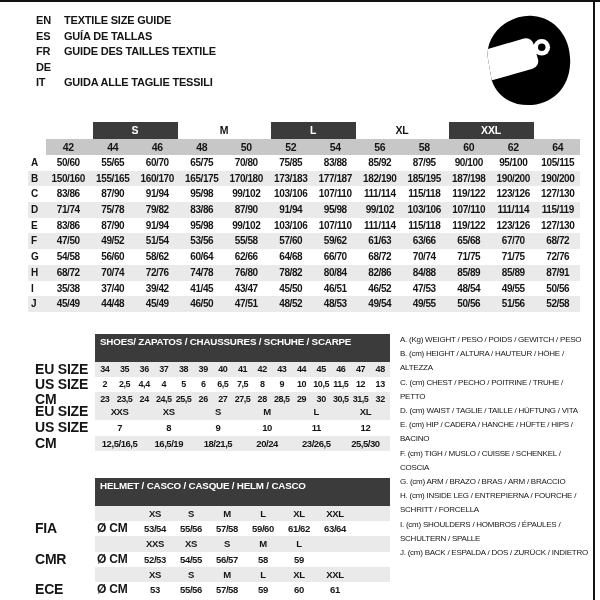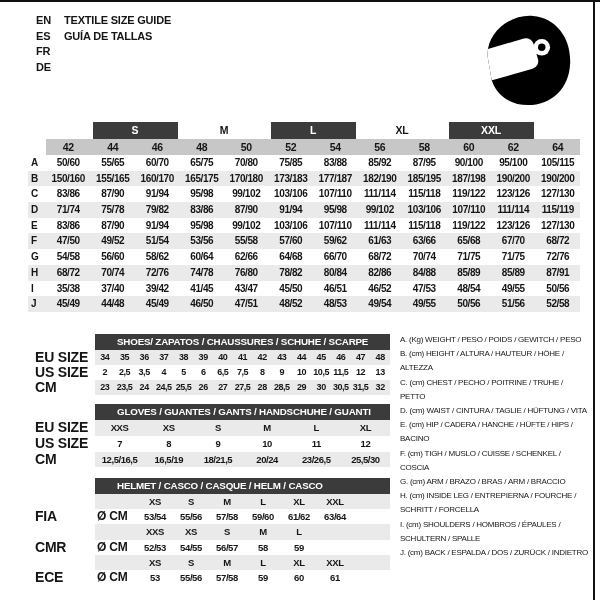--- a/index.html
+++ b/index.html
@@ -32,22 +32,22 @@
   .trow{height:15.7px;}
   .trow.gray{background:var(--rowgray);}
   .lcell{text-align:left;padding-left:3px;font-size:10px;font-weight:bold;line-height:15.7px;}
   .vcell{text-align:center;font-size:10px;font-weight:bold;line-height:15.7px;letter-spacing:-0.4px;white-space:nowrap;}
 
   
   .stable{position:absolute;left:30px;width:360px;}
   .shoes-table{top:334px;}
   .gloves-table{top:404px;}
   .helmet-table{top:478px;}
-  .sec-header{margin-left:65px;width:295px;height:16px;background:var(--dark);color:#fff;
-    font-size:9.8px;font-weight:bold;line-height:16px;padding-left:22px;box-sizing:border-box;
+  .sec-header{margin-left:65px;width:295px;height:28px;background:var(--dark);color:#fff;
+    font-size:9.8px;font-weight:bold;line-height:16px;padding-left:5px;box-sizing:border-box;
     letter-spacing:-0.2px;white-space:nowrap;overflow:hidden;}
   .srow{display:grid;height:15px;}
   .gloves-table .srow{height:15.8px;}
   .srow.shaded{background:linear-gradient(90deg, transparent 0 65px, var(--rowgray) 65px 100%);}
   .slabel{text-align:left;padding-left:5px;font-size:14px;font-weight:bold;line-height:15px;letter-spacing:-0.2px;}
   .gloves-table .slabel, .gloves-table .sval{line-height:15.8px;}
   .sval{text-align:center;font-size:9px;font-weight:bold;letter-spacing:-0.45px;line-height:15px;white-space:nowrap;}
   .gloves-table .sval{font-size:9.5px;}
 
   .hrow{display:grid;grid-template-columns:65px 42px repeat(6,36px) 1fr;height:15.2px;}
@@ -71,23 +71,28 @@
       <div class="lang-row">
         <span class="lang-code">EN</span>
         <span class="lang-title">TEXTILE SIZE GUIDE</span>
       </div>
       <div class="lang-row">
         <span class="lang-code">ES</span>
         <span class="lang-title">GUÍA DE TALLAS</span>
       </div>
       <div class="lang-row">
         <span class="lang-code">FR</span>
+        <span class="lang-title">GUIDE DES TAILLES TEXTILE</span>
       </div>
       <div class="lang-row">
         <span class="lang-code">DE</span>
+      </div>
+      <div class="lang-row">
+        <span class="lang-code">IT</span>
+        <span class="lang-title">GUIDA ALLE TAGLIE TESSILI</span>
       </div>
     </div>
 
   <div class="helmet-ico">
     <svg viewBox="0 0 100 100" width="98" height="98" aria-hidden="true">
       <defs>
         <clipPath id="helmClip">
           <path d="M54 4 C78 6 93 27 92 52 C91 79 72 95 49 95 C31 95 17 85 12 70 L8 47 C5 23 29 2 54 4 Z"></path>
         </clipPath>
       </defs>
@@ -295,21 +300,21 @@
           <div class="sval">44</div>
           <div class="sval">45</div>
           <div class="sval">46</div>
           <div class="sval">47</div>
           <div class="sval">48</div>
         </div>
         <div class="srow" style="grid-template-columns: 65px repeat(15, 1fr);">
           <div class="slabel">US SIZE</div>
           <div class="sval">2</div>
           <div class="sval">2,5</div>
-          <div class="sval">3,5</div>
+          <div class="sval">4,4</div>
           <div class="sval">4</div>
           <div class="sval">5</div>
           <div class="sval">6</div>
           <div class="sval">6,5</div>
           <div class="sval">7,5</div>
           <div class="sval">8</div>
           <div class="sval">9</div>
           <div class="sval">10</div>
           <div class="sval">10,5</div>
           <div class="sval">11,5</div>
@@ -331,21 +336,20 @@
           <div class="sval">29</div>
           <div class="sval">30</div>
           <div class="sval">30,5</div>
           <div class="sval">31,5</div>
           <div class="sval">32</div>
         </div>
       </div>
   </div>
 
   <div class="stable gloves-table">
-    <div class="sec-header">GLOVES / GUANTES / GANTS / HANDSCHUHE / GUANTI</div>
     <div id="glovesRows">
         <div class="srow shaded" style="grid-template-columns: 65px repeat(6, 1fr);">
           <div class="slabel">EU SIZE</div>
           <div class="sval">XXS</div>
           <div class="sval">XS</div>
           <div class="sval">S</div>
           <div class="sval">M</div>
           <div class="sval">L</div>
           <div class="sval">XL</div>
         </div>
@@ -439,21 +443,21 @@
           <div class="hval">61</div>
           <div></div>
         </div>
       </div>
   </div>
 
   <div class="legend" id="legendList">
       <div class="legend-item">A. (Kg) WEIGHT / PESO / POIDS / GEWITCH / PESO</div>
       <div class="legend-item">B. (cm) HEIGHT / ALTURA / HAUTEUR / HÖHE / ALTEZZA</div>
       <div class="legend-item">C. (cm) CHEST / PECHO / POITRINE / TRUHE / PETTO</div>
-      <div class="legend-item">D. (cm) WAIST / CINTURA / TAGLIE / HÜFTUNG / VITA</div>
+      <div class="legend-item">D. (cm) WAIST / TAGLIE / TAILLE / HÜFTUNG / VITA</div>
       <div class="legend-item">E. (cm) HIP / CADERA / HANCHE / HÜFTE / HIPS / BACINO</div>
       <div class="legend-item">F. (cm) TIGH / MUSLO / CUISSE / SCHENKEL / COSCIA</div>
       <div class="legend-item">G. (cm) ARM / BRAZO / BRAS / ARM / BRACCIO</div>
       <div class="legend-item">H. (cm) INSIDE LEG / ENTREPIERNA / FOURCHE / SCHRITT / FORCELLA</div>
       <div class="legend-item">I. (cm) SHOULDERS / HOMBROS / ÉPAULES / SCHULTERN / SPALLE</div>
       <div class="legend-item">J. (cm) BACK / ESPALDA / DOS / ZURÜCK / INDIETRO</div>
     </div>
 </div>
 
 </body></html>

